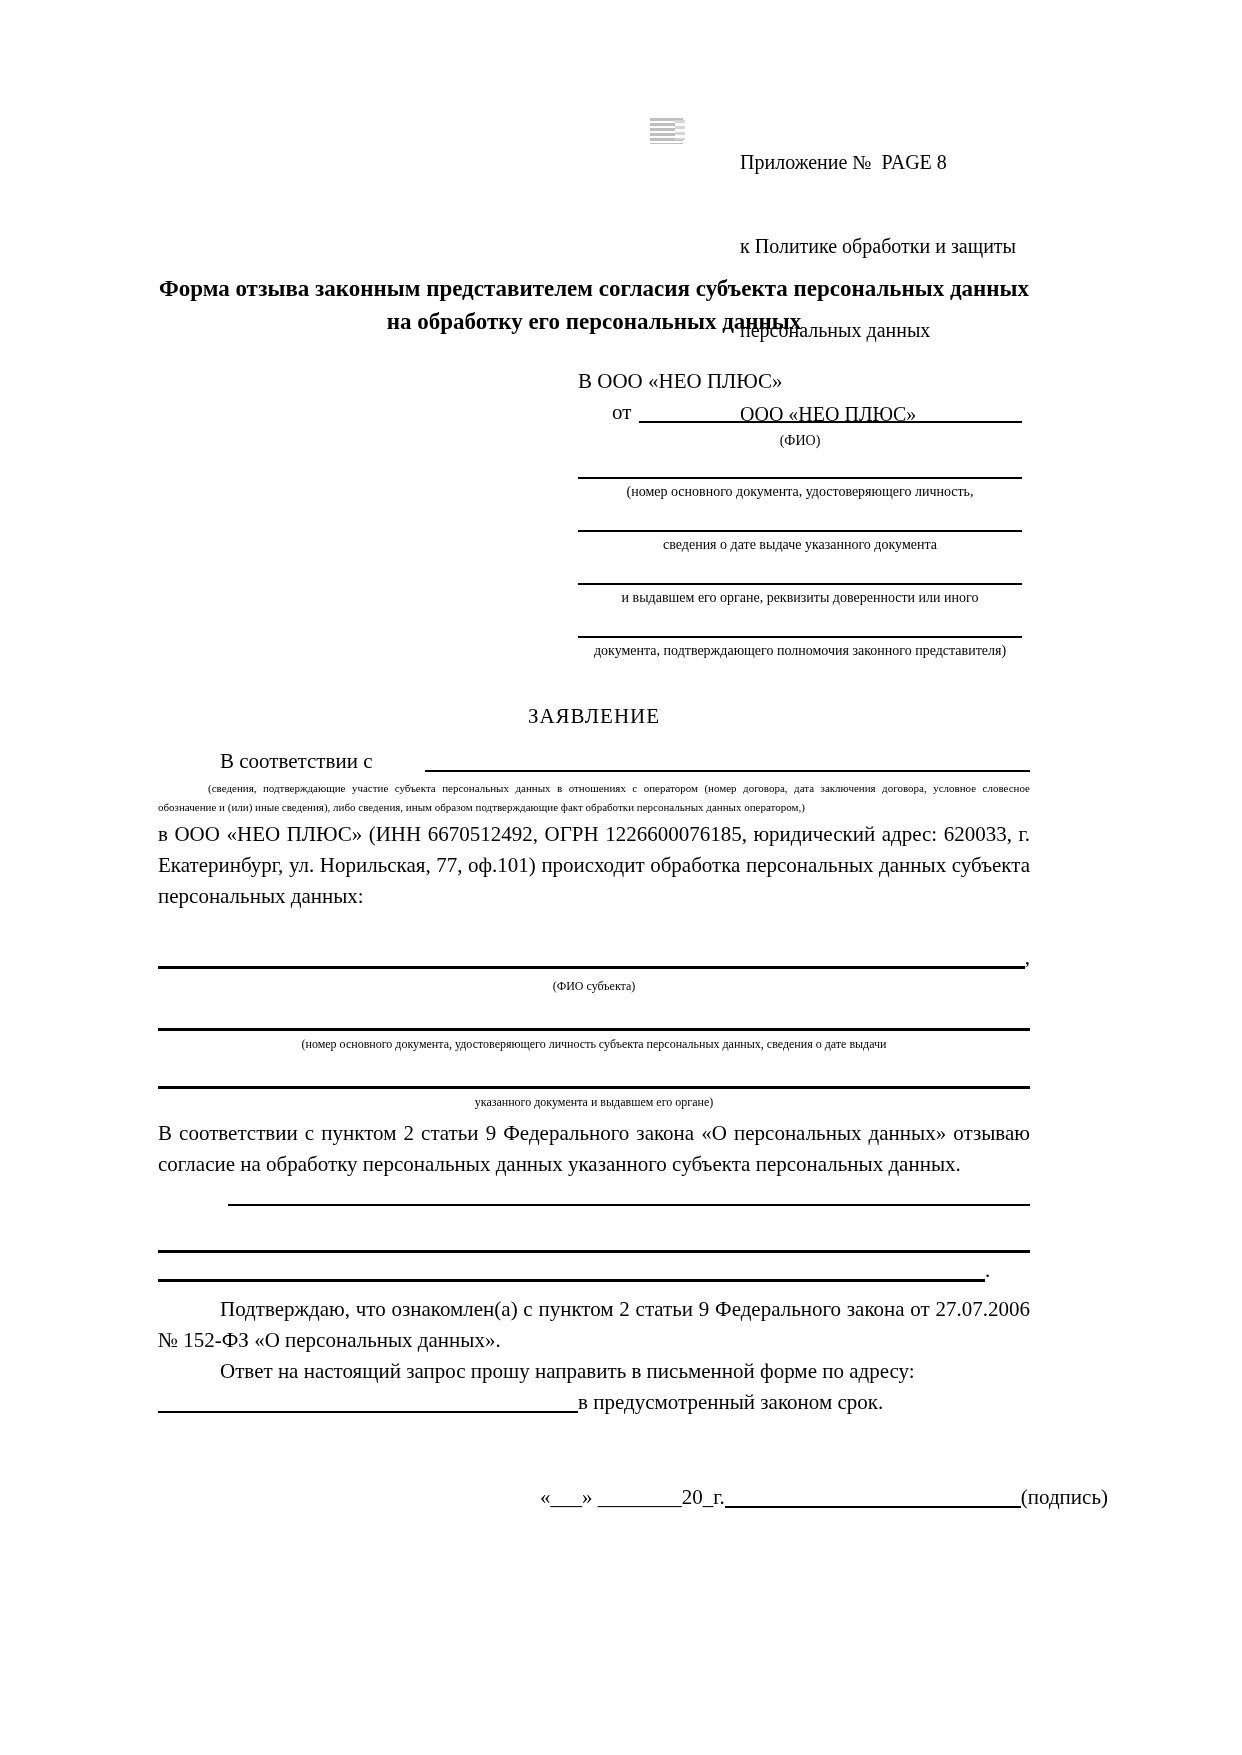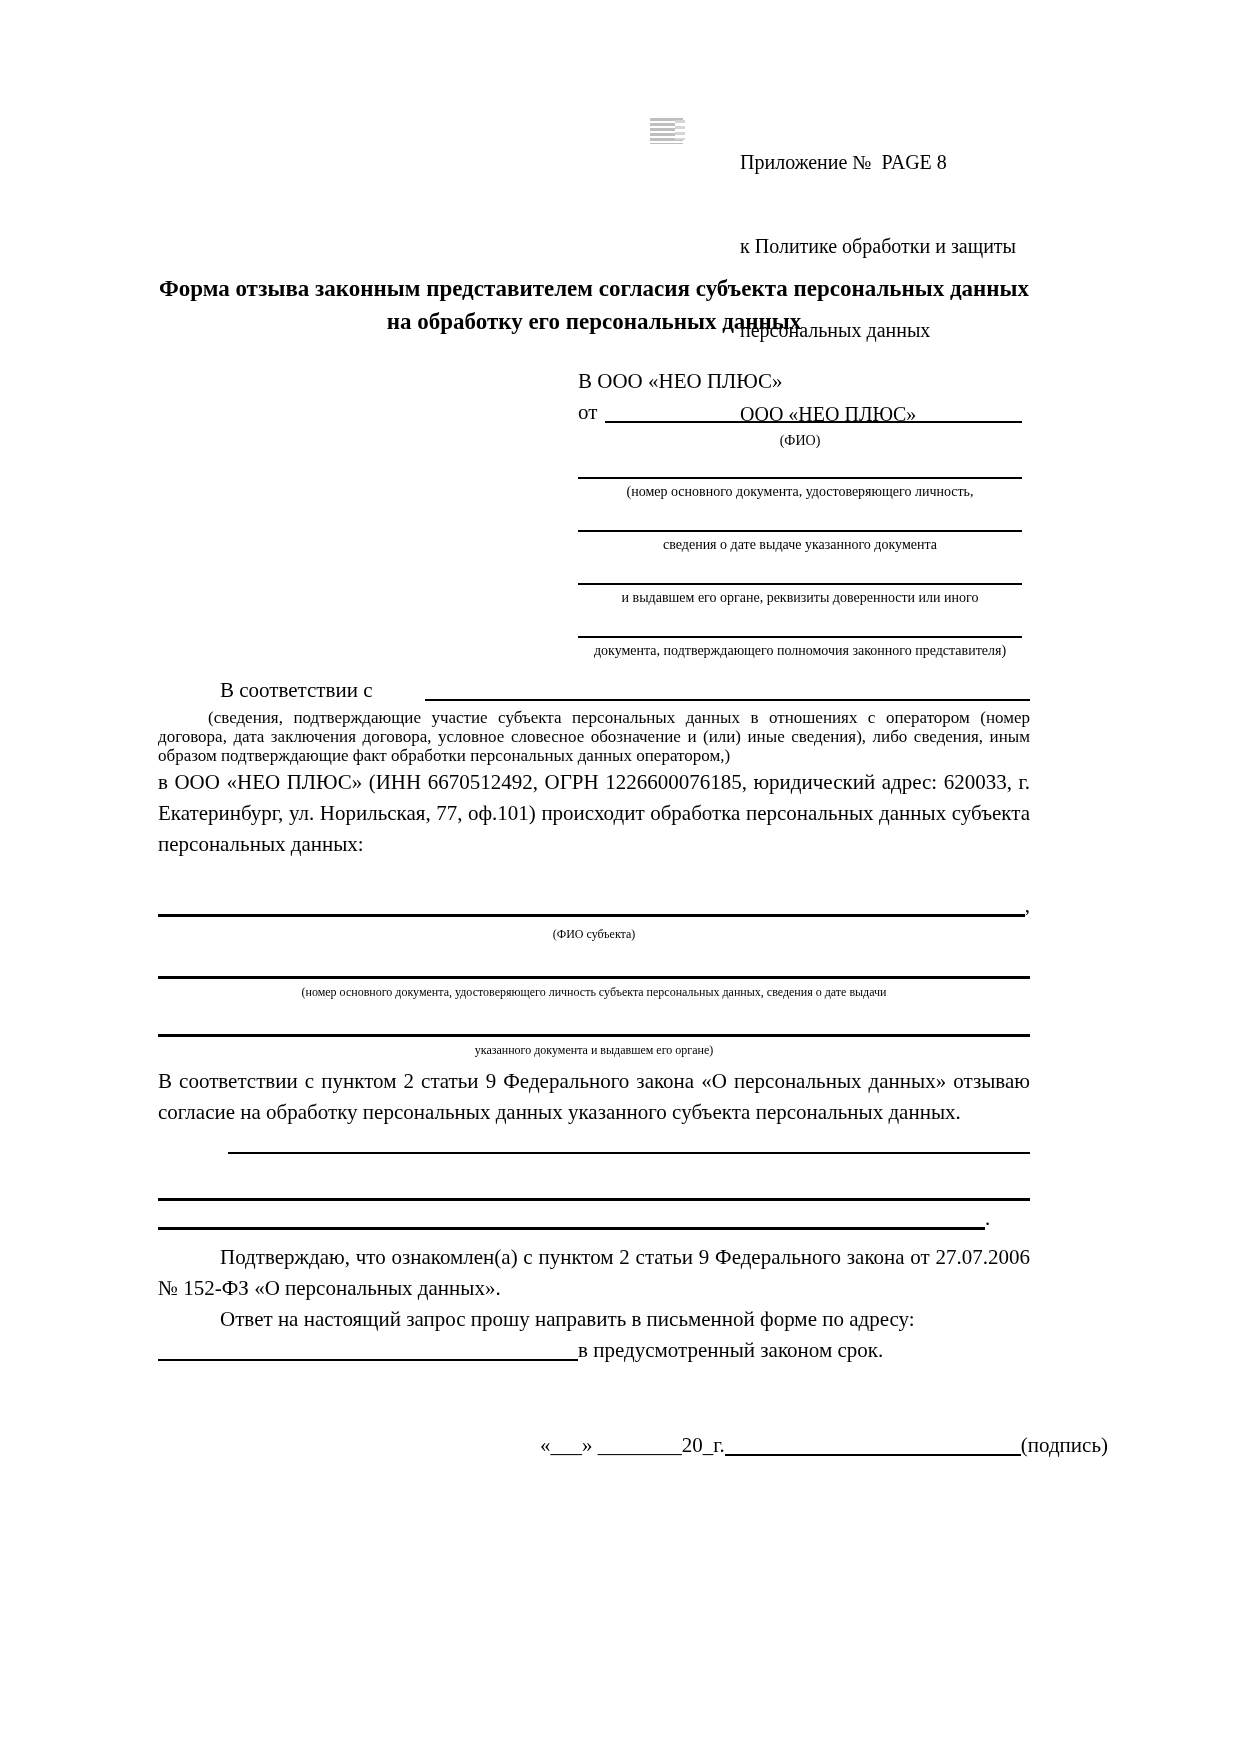--- a/index.html
+++ b/index.html
@@ -27,29 +27,29 @@
     position:absolute; left:740px; top:92px;
     font-size:20px; line-height:28px;
     white-space:pre-wrap;
   }
   .title {
     margin:0; font-size:23px; font-weight:bold;
     text-align:center; line-height:33px;
   }
   .recipient { margin:28px 0 0 420px; width:444px; }
   .r-from { display:flex; align-items:flex-start; }
-  .r-from .lbl { white-space:nowrap; }
+  .r-from .lbl { white-space:nowrap;margin-left:34px; }
   .fill-line { flex:1 1 auto; height:24px; border-bottom:2px solid #000; margin-left:8px; }
   .r-caption { font-size:14px; line-height:20px; text-align:center; margin:3px 0 28px; }
   .r-blank { height:0; border-bottom:2px solid #000; }
   .statement-heading { text-align:center; margin-top:40px; letter-spacing:1px; }
   .flexline { display:flex; align-items:flex-start; }
   .intro-line { padding-left:62px; margin-top:14px;gap:44px; }
   .small-note {
-    font-size:17px; line-height:19px;
+    font-size:11px; line-height:19px;
     text-align:justify; text-indent:50px; margin-top:2px;
   }
   .para { text-align:justify; }
   .op-para { margin-top:2px; }
   .subject-line { margin-top:30px; }
   .fl3 { flex:1 1 auto; height:24px; border-bottom:3px solid #000; }
   .center-caption { font-size:12px; line-height:20px; text-align:center; margin-top:3px; }
   .blank3 { height:0; border-bottom:3px solid #000; margin-top:32px; }
   .withdraw-para { margin-top:6px; }
   .reason-line { padding-left:62px; }
@@ -97,20 +97,21 @@
     <div class="r-blank"></div>
     <div class="r-caption">сведения о дате выдаче указанного документа</div>
 
     <div class="r-blank"></div>
     <div class="r-caption">и выдавшем его органе, реквизиты доверенности или иного</div>
 
     <div class="r-blank"></div>
     <div class="r-caption" style="margin-bottom:0;">документа, подтверждающего полномочия законного представителя)</div>
   </div>
 
+  <div class="statement-heading">ЗАЯВЛЕНИЕ</div>
 
   <div class="flexline intro-line">
     <span class="lbl">В соответствии с</span>
     <span class="fill-line"></span>
   </div>
 
   <div class="small-note">(сведения, подтверждающие участие субъекта персональных данных в отношениях с оператором (номер договора, дата заключения договора, условное словесное обозначение и (или) иные сведения), либо сведения, иным образом подтверждающие факт обработки персональных данных оператором,)</div>
 
   <div class="para op-para">в ООО «НЕО ПЛЮС» (ИНН 6670512492, ОГРН 1226600076185, юридический адрес: 620033, г. Екатеринбург, ул. Норильская, 77, оф.101) происходит обработка персональных данных субъекта персональных данных:</div>
 

